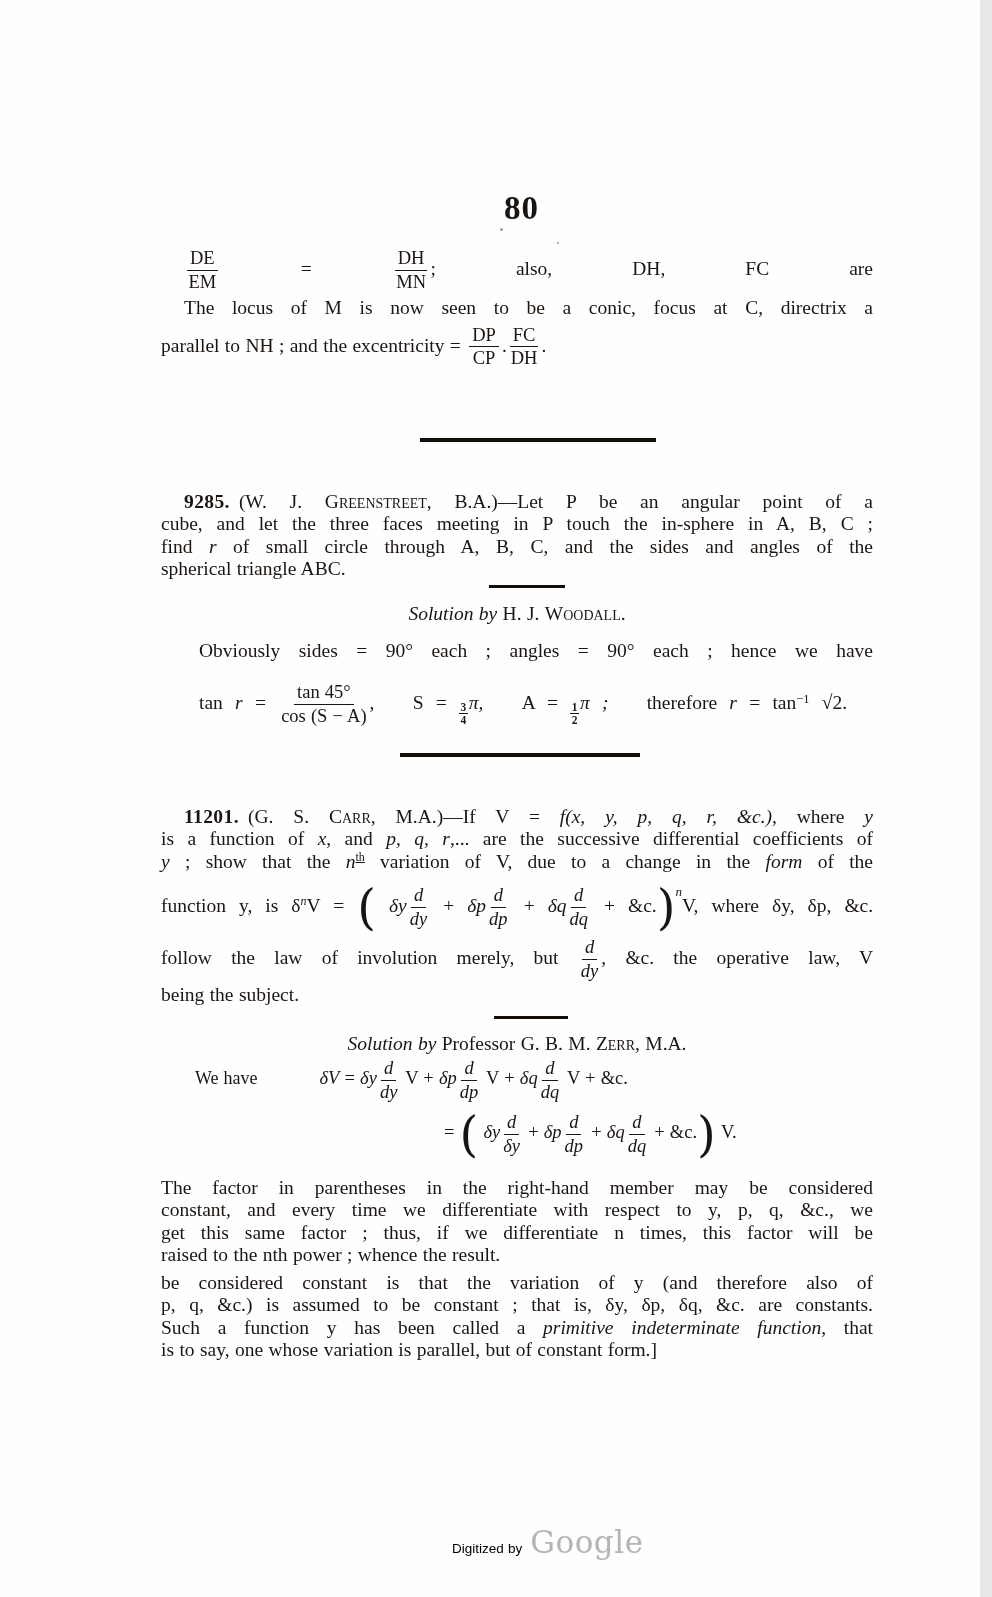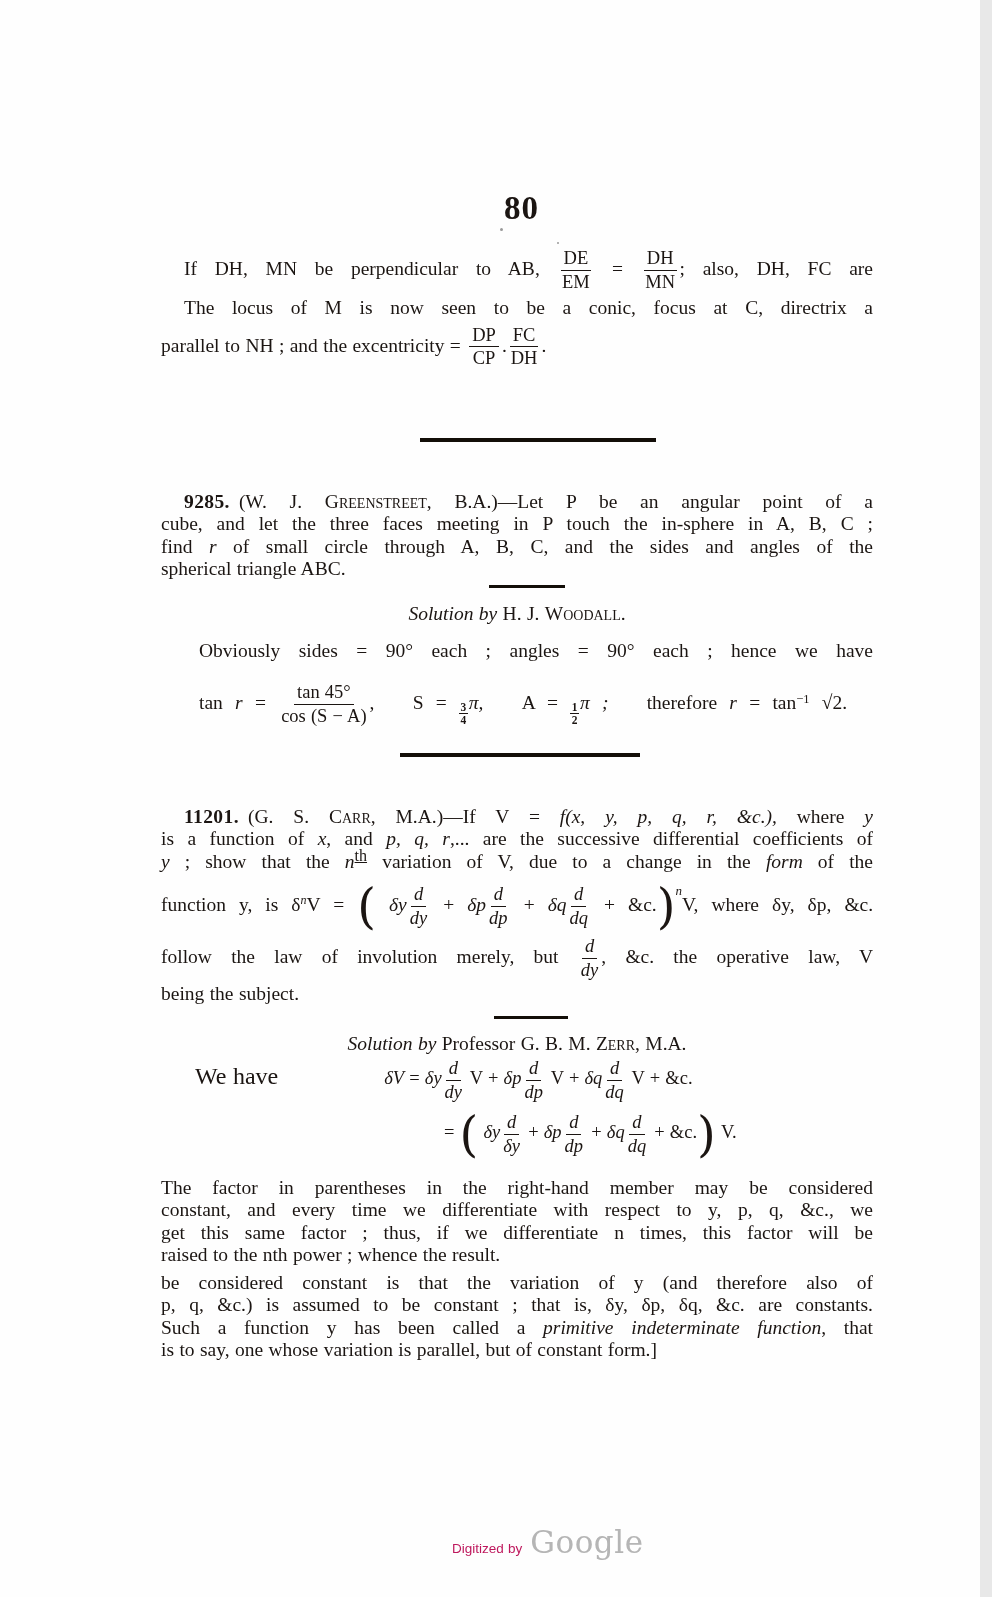--- a/index.html
+++ b/index.html
@@ -19,45 +19,45 @@
   .v{font-style:italic;}
   .center{text-align:center;text-align-last:center;}
   .frac{display:inline-flex;flex-direction:column;align-items:center;vertical-align:middle;
         line-height:1.12;font-size:18.5px;margin:0 3px;text-indent:0;}
   .frac .fn{padding:0 3px 1px;border-bottom:1.7px solid #1b1512;}
   .frac .fd{padding-top:1px;}
   .sf{display:inline-flex;flex-direction:column;align-items:center;vertical-align:-0.18em;
       font-size:11.5px;line-height:1.05;font-weight:700;margin-right:1px;text-indent:0;}
   .sf .fn{border-bottom:1.1px solid #1b1512;padding:0 1.5px;}
   .sup{font-size:12px;position:relative;top:-7px;font-style:italic;}
-  .supr{font-size:16px;position:relative;top:-7px;text-decoration:underline;}
+  .supr{font-size:12px;position:relative;top:-7px;text-decoration:underline;}
   .neg{font-size:12.5px;position:relative;top:-6px;}
   .bigp{font-size:48px;font-weight:400;vertical-align:middle;line-height:0;font-family:"DejaVu Serif",serif;}
   .pw{font-size:13px;position:relative;top:-16px;font-style:italic;}
   .dbl{position:absolute;height:3.6px;border-top:2.5px solid #130e08;border-bottom:2.5px solid #130e08;}
   .srule{position:absolute;height:3px;background:#130e08;}
   .eqmath{font-size:18.5px;}
-  .wehave{display:inline-block;margin-right:106px;font-size:24px;}
+  .wehave{display:inline-block;margin-right:62px;font-size:18px;}
   .gsp{display:inline-block;width:26px;}
   .wm{position:absolute;left:452px;top:1524px;display:flex;align-items:baseline;gap:8px;}
-  .wm-pre{font-family:"Liberation Sans",sans-serif;font-size:13.5px;color:#be185d;}
+  .wm-pre{font-family:"Liberation Sans",sans-serif;font-size:13.5px;color:#000000;}
   .wm-logo{font-family:"DejaVu Serif",serif;font-size:31px;color:#b5b5b5;letter-spacing:0.5px;}
   .speck{position:absolute;background:#9a9a9a;border-radius:50%;}
 </style>
 </head>
 <body>
 
 <div class="page">
 
   <div class="pageno">80</div>
   <div class="speck" style="left:500px;top:228px;width:3px;height:3px;"></div>
   <div class="speck" style="left:557px;top:242px;width:2px;height:2px;"></div>
 
   <div class="col" style="top:248px;">
-    <div class="mrow ind1"><span>If DH, MN be perpendicular to AB,</span> <span class="frac">
+    <div class="mrow ind1"> <span class="frac">
           <span class="fn">DE</span>
           <span class="fd">EM</span>
         </span> <span>=</span> <span class="frac">
           <span class="fn">DH</span>
           <span class="fd">MN</span>
         </span><span>; also, DH, FC are</span></div>
     <div class="ln ind1" style="margin-top:5px;">The locus of M is now seen to be a conic, focus at C, directrix a</div>
     <div class="mrow noj" style="margin-top:5px;"><span>parallel to NH ; and the excentricity =</span> <span class="frac">
           <span class="fn">DP</span>
           <span class="fd">CP</span>

